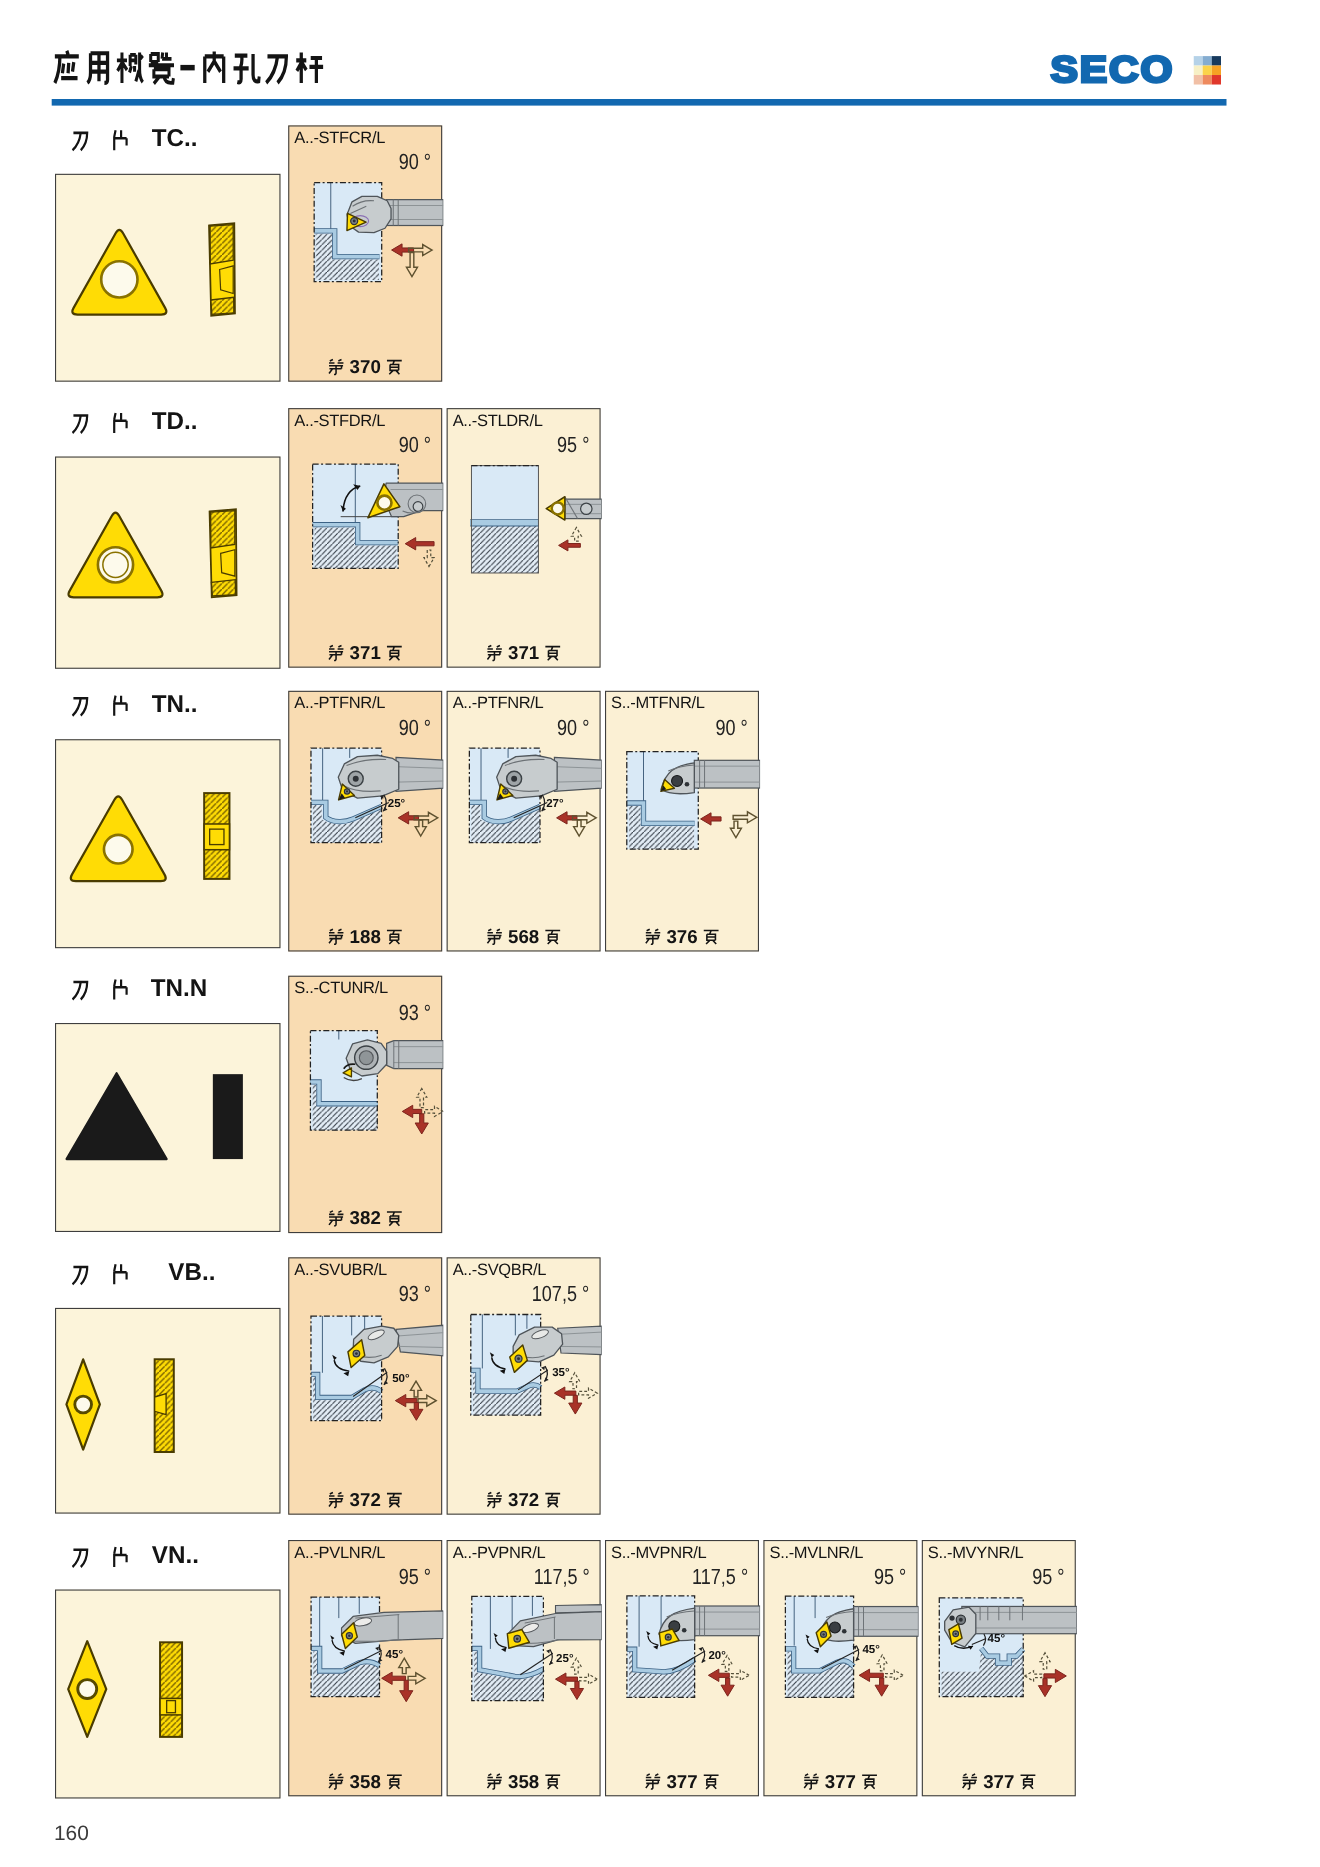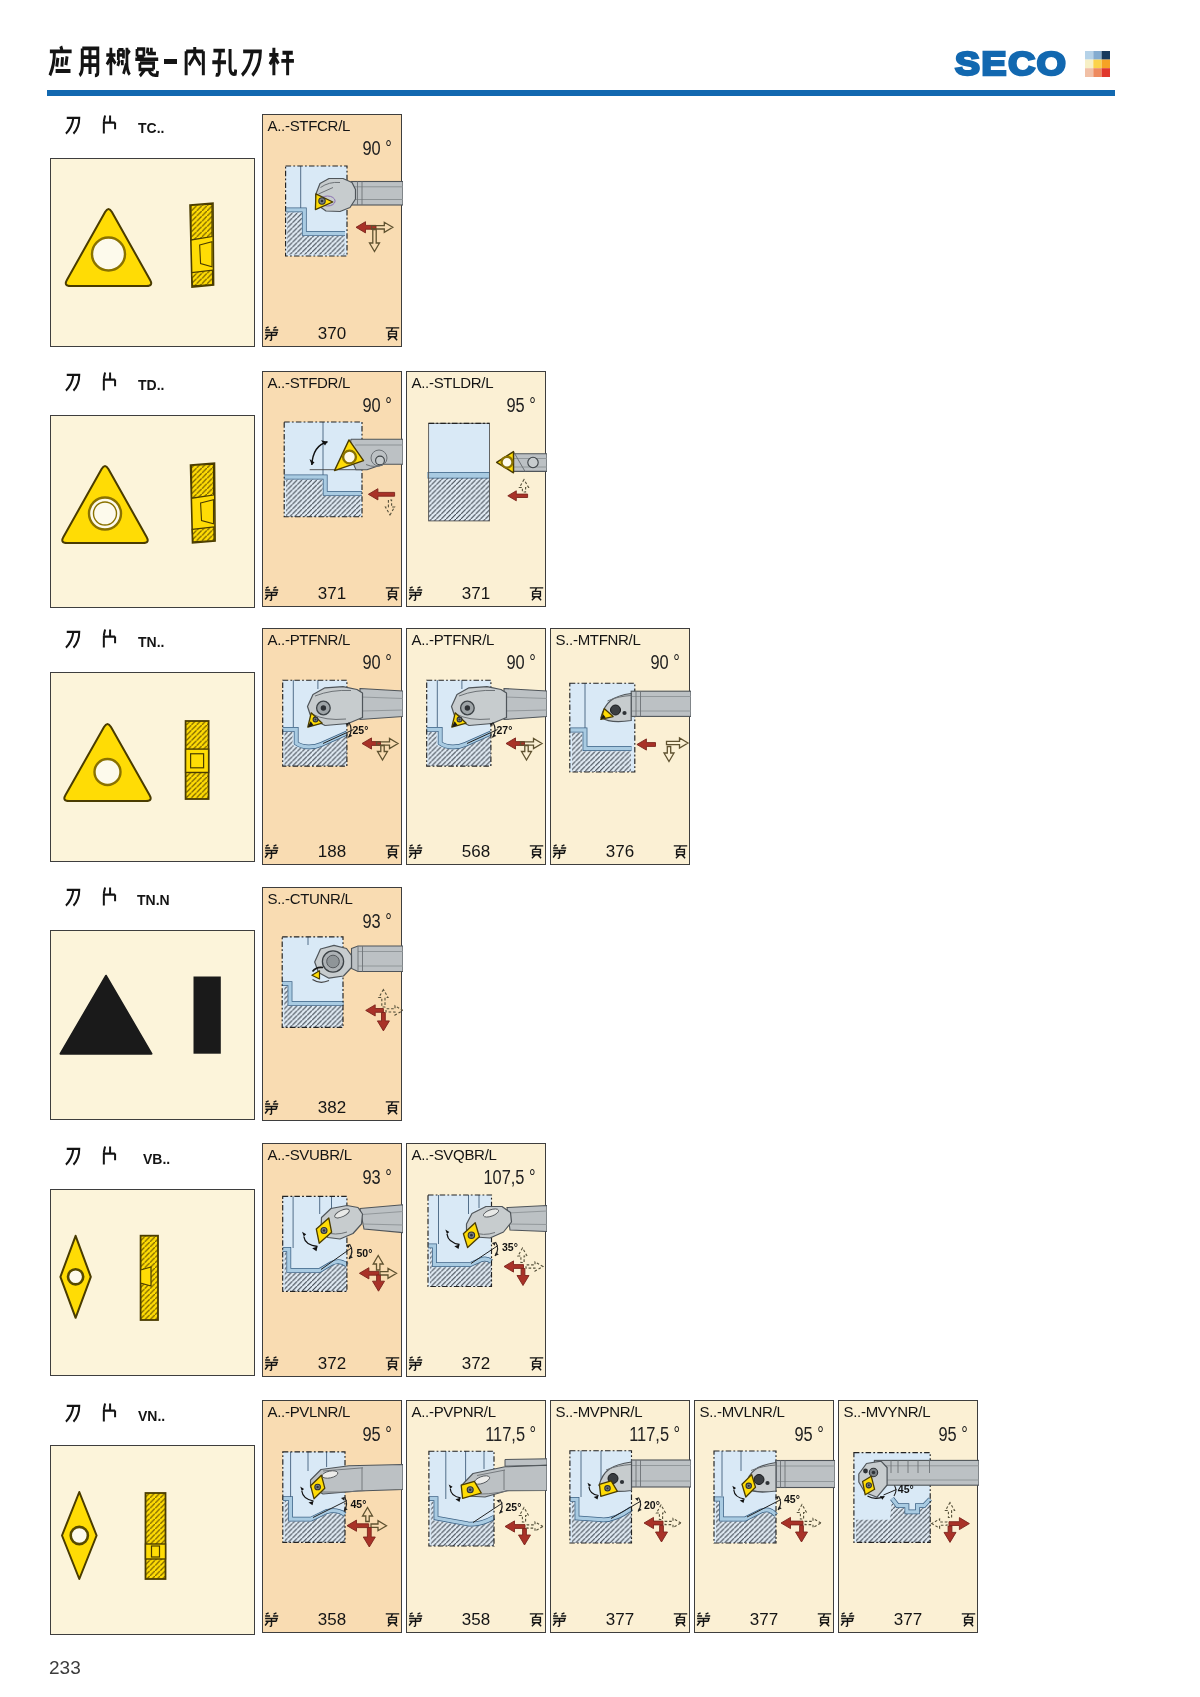--- a/index.html
+++ b/index.html
@@ -2,23 +2,23 @@
 <html><head><meta charset="utf-8">
 <style>
 *{margin:0;padding:0;box-sizing:border-box}
 html,body{width:1200px;height:1697px;background:#fff;font-family:"Liberation Sans",sans-serif;position:relative;overflow:hidden;-webkit-font-smoothing:antialiased}
 .abs{position:absolute}
 .card{position:absolute;width:140px;border:1.6px solid #3e3e3e}
 .peach{background:#F9DCB2}
 .cream{background:#FBF0D4}
 .hd{position:absolute;left:4.5px;top:2px;font-weight:normal;font-size:15px;letter-spacing:-.3px;color:#141414;white-space:nowrap}
 .ang{position:absolute;right:9px;top:22px;font-size:20px;color:#222;white-space:nowrap;transform:scaleX(.82);transform-origin:right top}
-.pg{position:absolute;left:0;right:0;bottom:2.5px;display:flex;justify-content:space-between;align-items:center;gap:4px;font-weight:normal;font-size:17px;color:#141414}
+.pg{position:absolute;left:0;right:0;bottom:2.5px;display:flex;justify-content:center;align-items:center;gap:4px;font-weight:bold;font-size:17px;color:#141414}
 .lbox{position:absolute;left:50px;width:205px;border:1.6px solid #3e3e3e;background:#FCF4DA}
-.rlabel{position:absolute;left:63px;display:flex;align-items:flex-end;gap:15px;font-weight:bold;font-size:14px;color:#141414}
+.rlabel{position:absolute;left:63px;display:flex;align-items:flex-end;gap:15px;font-weight:bold;font-size:22px;color:#141414}
 .g{display:inline-block;vertical-align:baseline}
 .dsvg{position:absolute;left:0;top:0}
 </style></head>
 <body>
 
 <svg width="0" height="0" style="position:absolute">
 <defs>
 <pattern id="h1" width="4.9" height="4.9" patternUnits="userSpaceOnUse">
         <rect width="4.9" height="4.9" fill="#E3EDF6"></rect>
         <path d="M-1 5.9 L5.9 -1" stroke="#333b45" stroke-width="1" fill="none"></path>
@@ -110,21 +110,21 @@
 <rect x="0" y="0" width="8.3" height="8.6" fill="#B5D2E8"></rect>
     <rect x="8.3" y="0" width="8.3" height="8.6" fill="#84ACD0"></rect>
     <rect x="16.6" y="0" width="8.4" height="8.6" fill="#173A5E"></rect>
 <rect x="0" y="8.6" width="8.3" height="8.6" fill="#F7F0C6"></rect>
     <rect x="8.3" y="8.6" width="8.3" height="8.6" fill="#FBD34A"></rect>
     <rect x="16.6" y="8.6" width="8.4" height="8.6" fill="#F6A224"></rect>
 <rect x="0" y="17.2" width="8.3" height="8.8" fill="#F1C0A6"></rect>
     <rect x="8.3" y="17.2" width="8.3" height="8.8" fill="#EE8A5E"></rect>
     <rect x="16.6" y="17.2" width="8.4" height="8.8" fill="#E0372B"></rect>
 </svg>
-<div class="abs" style="left:49px;top:1657px;font-size:19px;color:#3c3c3c">233</div>
+<div class="abs" style="left:49px;top:1657px;font-size:19px;color:#3c3c3c">160</div>
 
 
 <div class="rlabel" style="top:113px">
     <svg class="g" width="20" height="23" viewBox="0 0 24 24" preserveAspectRatio="none">
       <use href="#cDao" stroke-width="2.4"></use>
     </svg>
     <svg class="g" width="20" height="23" viewBox="0 0 24 24" preserveAspectRatio="none">
       <use href="#cPian" stroke-width="2.4"></use>
     </svg>
     <span style="margin-left:5px">TC..</span>
@@ -156,21 +156,21 @@
     </svg>
     <span style="margin-left:4px">TN.N</span>
   </div>
 <div class="rlabel" style="top:1144px">
     <svg class="g" width="20" height="23" viewBox="0 0 24 24" preserveAspectRatio="none">
       <use href="#cDao" stroke-width="2.4"></use>
     </svg>
     <svg class="g" width="20" height="23" viewBox="0 0 24 24" preserveAspectRatio="none">
       <use href="#cPian" stroke-width="2.4"></use>
     </svg>
-    <span style="margin-left:10px">VB..</span>
+    <span style="margin-left:20px">VB..</span>
   </div>
 <div class="rlabel" style="top:1401px">
     <svg class="g" width="20" height="23" viewBox="0 0 24 24" preserveAspectRatio="none">
       <use href="#cDao" stroke-width="2.4"></use>
     </svg>
     <svg class="g" width="20" height="23" viewBox="0 0 24 24" preserveAspectRatio="none">
       <use href="#cPian" stroke-width="2.4"></use>
     </svg>
     <span style="margin-left:5px">VN..</span>
   </div>

